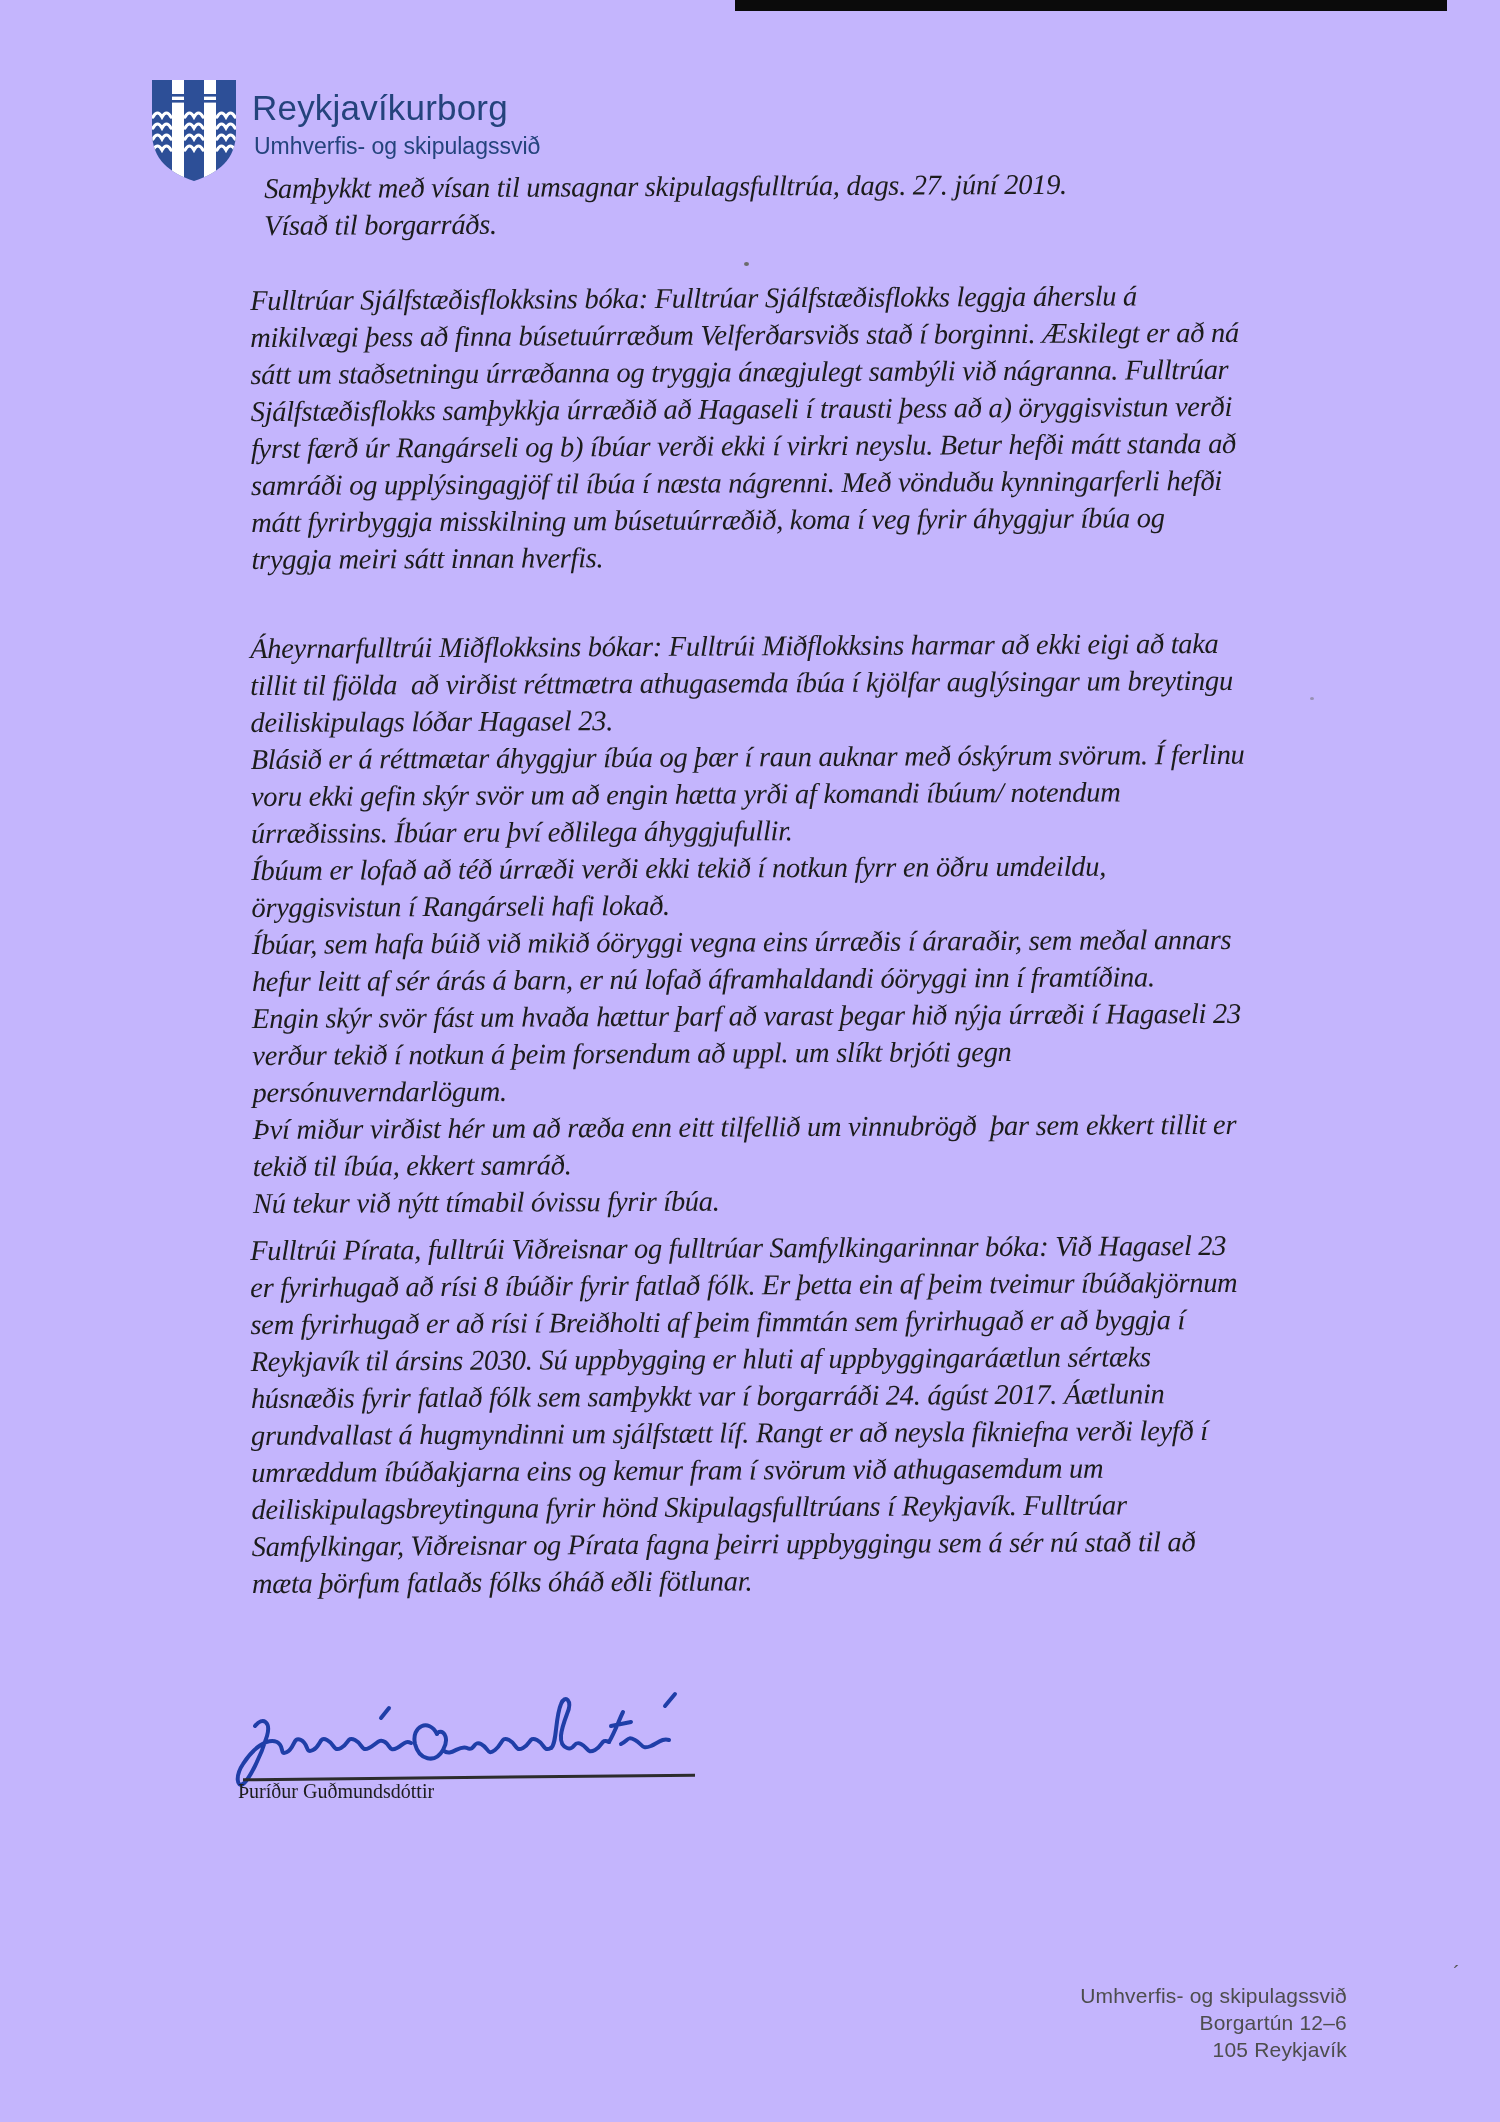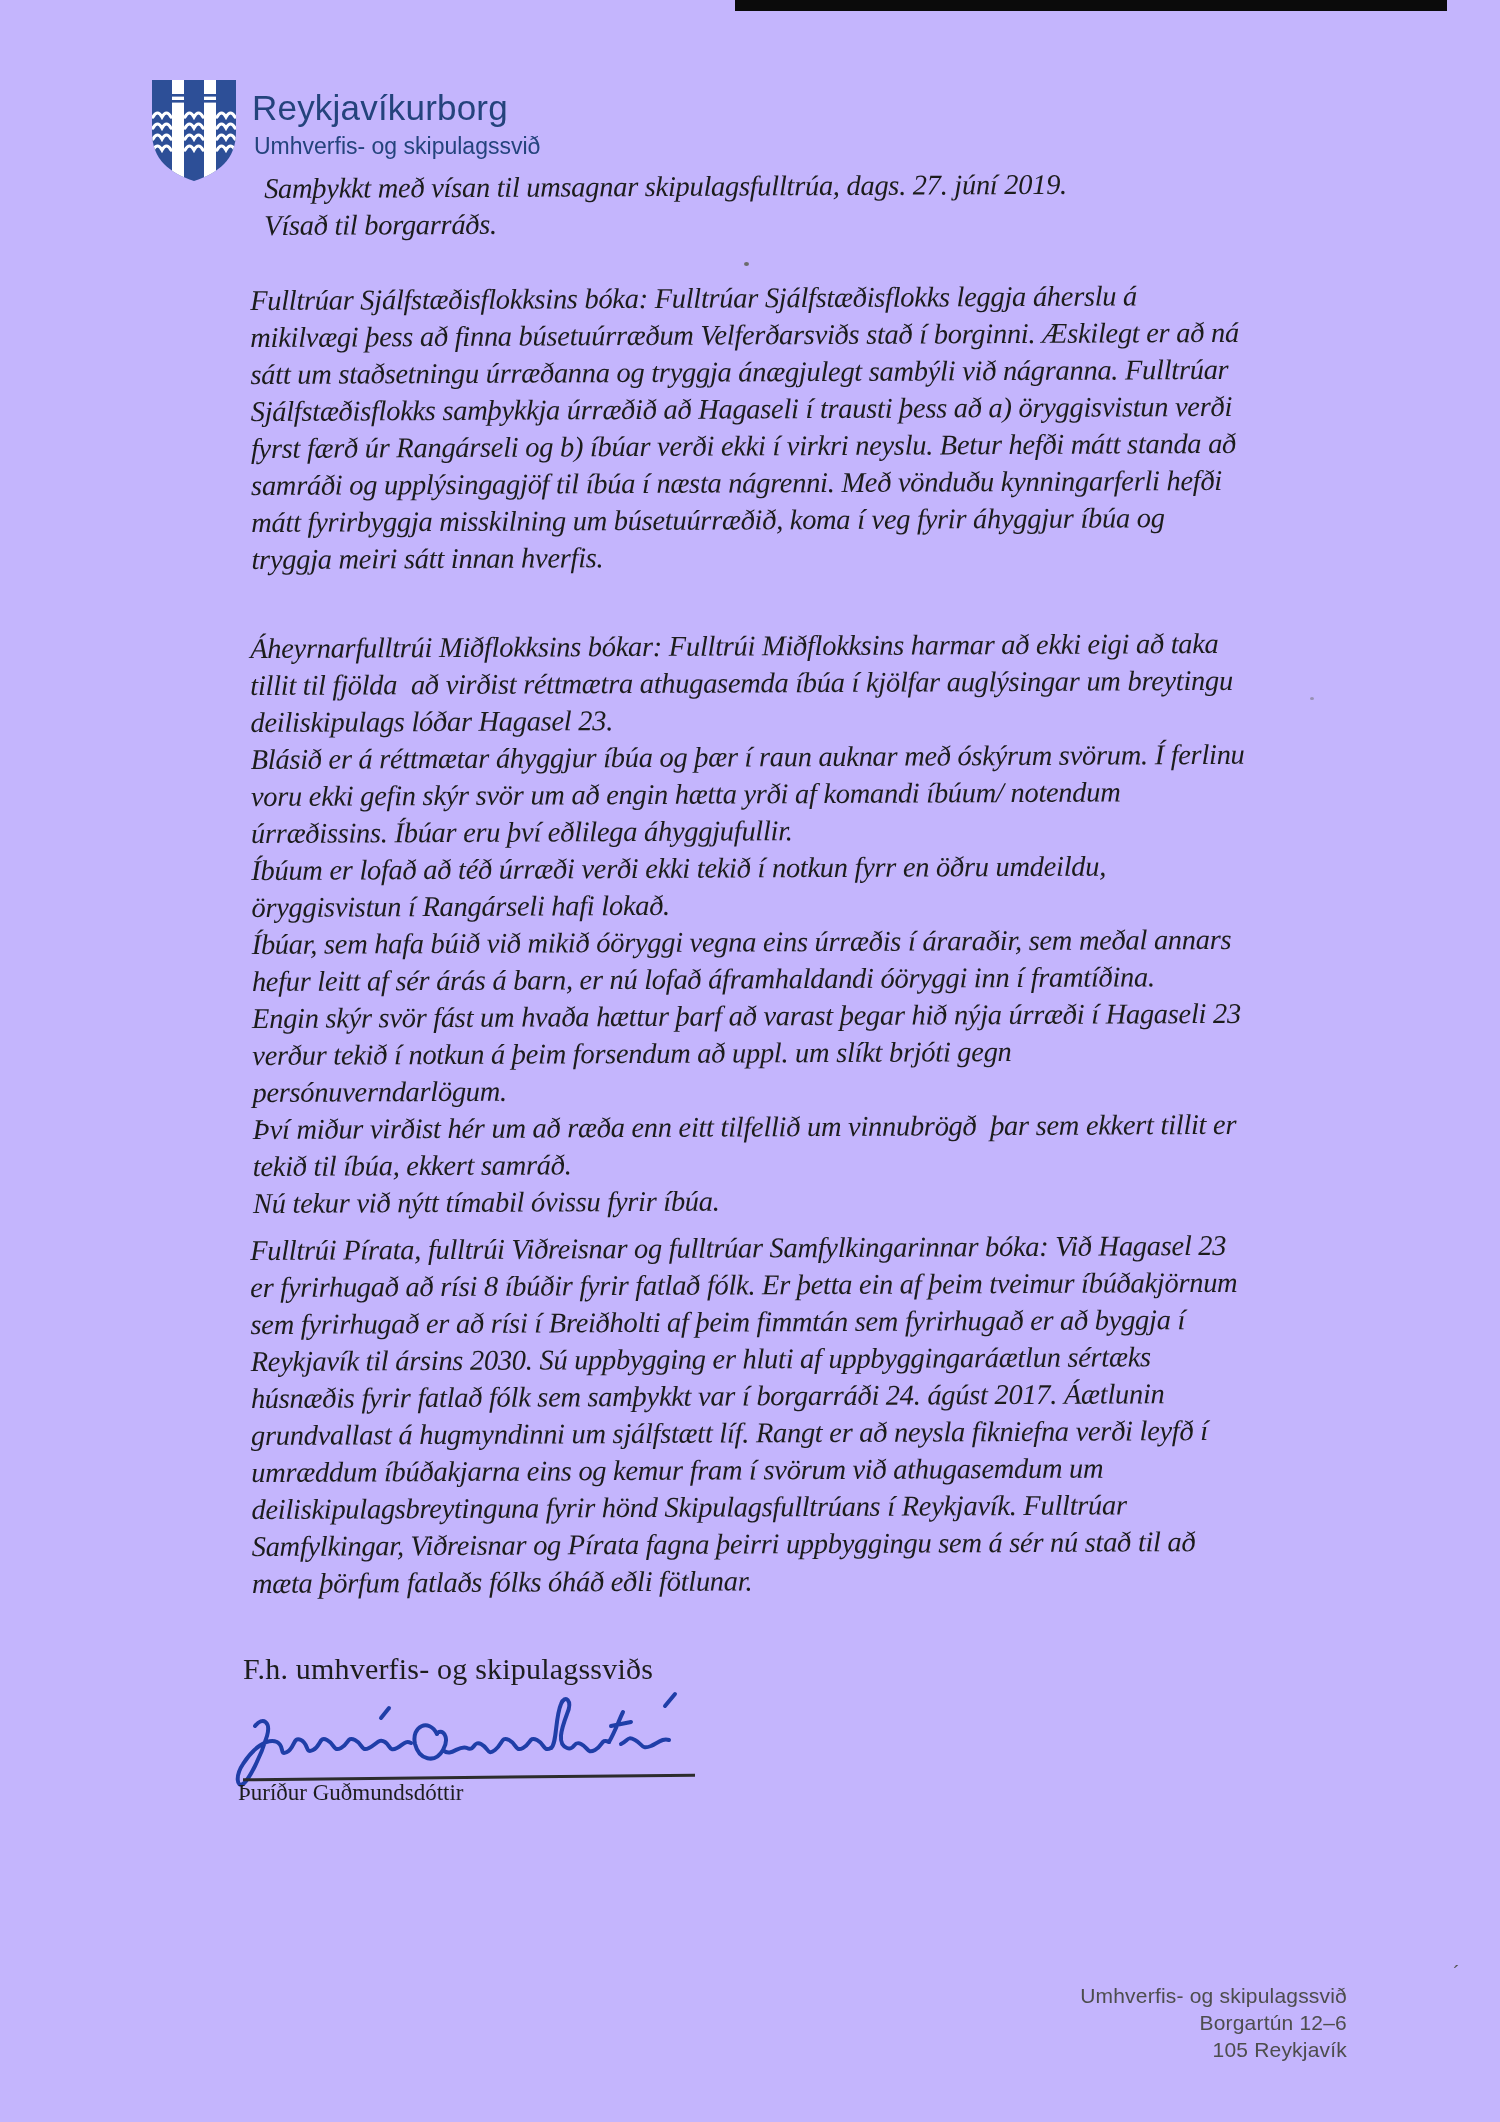--- a/index.html
+++ b/index.html
@@ -48,21 +48,21 @@
     position:absolute;left:243px;top:1652px;
     font-size:30px;color:#1d1d1d;letter-spacing:.2px;
   }
   .signature-svg{position:absolute;left:233px;top:1688px;width:470px;height:100px;}
   .signature-rule{
     position:absolute;left:243px;top:1776px;width:452px;height:3px;
     background:#2c2c2c;transform:rotate(-0.6deg);
   }
   .signer-name{
     position:absolute;left:238px;top:1780px;
-    font-size:23px;color:#1d1d1d;
+    font-size:20px;color:#1d1d1d;
   }
 
   
   .footer{
     position:absolute;right:153px;top:1982px;
     text-align:right;
     font-family:"Liberation Sans", sans-serif;
     font-size:21px;line-height:27px;color:#4d4d4d;letter-spacing:.2px;
   }
   .footer-tick{
@@ -155,21 +155,20 @@
       <div class="line">sem fyrirhugað er að rísi í Breiðholti af þeim fimmtán sem fyrirhugað er að byggja í</div>
       <div class="line">Reykjavík til ársins 2030. Sú uppbygging er hluti af uppbyggingaráætlun sértæks</div>
       <div class="line">húsnæðis fyrir fatlað fólk sem samþykkt var í borgarráði 24. ágúst 2017. Áætlunin</div>
       <div class="line">grundvallast á hugmyndinni um sjálfstætt líf. Rangt er að neysla fikniefna verði leyfð í</div>
       <div class="line">umræddum íbúðakjarna eins og kemur fram í svörum við athugasemdum um</div>
       <div class="line">deiliskipulagsbreytinguna fyrir hönd Skipulagsfulltrúans í Reykjavík. Fulltrúar</div>
       <div class="line">Samfylkingar, Viðreisnar og Pírata fagna þeirri uppbyggingu sem á sér nú stað til að</div>
       <div class="line">mæta þörfum fatlaðs fólks óháð eðli fötlunar.</div>
     </div>
 
-  <div class="signoff">F.h. umhverfis- og skipulagssviðs</div>
 
   <svg class="signature-svg" viewBox="0 0 470 100" aria-hidden="true">
     <g fill="none" stroke="#1f3ea8" stroke-width="4" stroke-linecap="round" stroke-linejoin="round">
 
       <path d="M22,38 C30,28 38,34 34,48 C28,68 16,92 10,96 C4,100 2,88 10,76 C20,60 34,50 44,54
                C52,58 46,68 54,64 C62,60 60,48 68,52 C76,56 72,66 80,62
                C88,58 86,48 94,52 C102,56 100,64 108,60 C116,56 114,48 122,52
                C130,56 128,64 136,60 C144,56 146,50 152,54 C158,58 156,64 164,60 C170,57 172,52 178,55"></path>
       <path d="M148,30 L156,20"></path>
 

